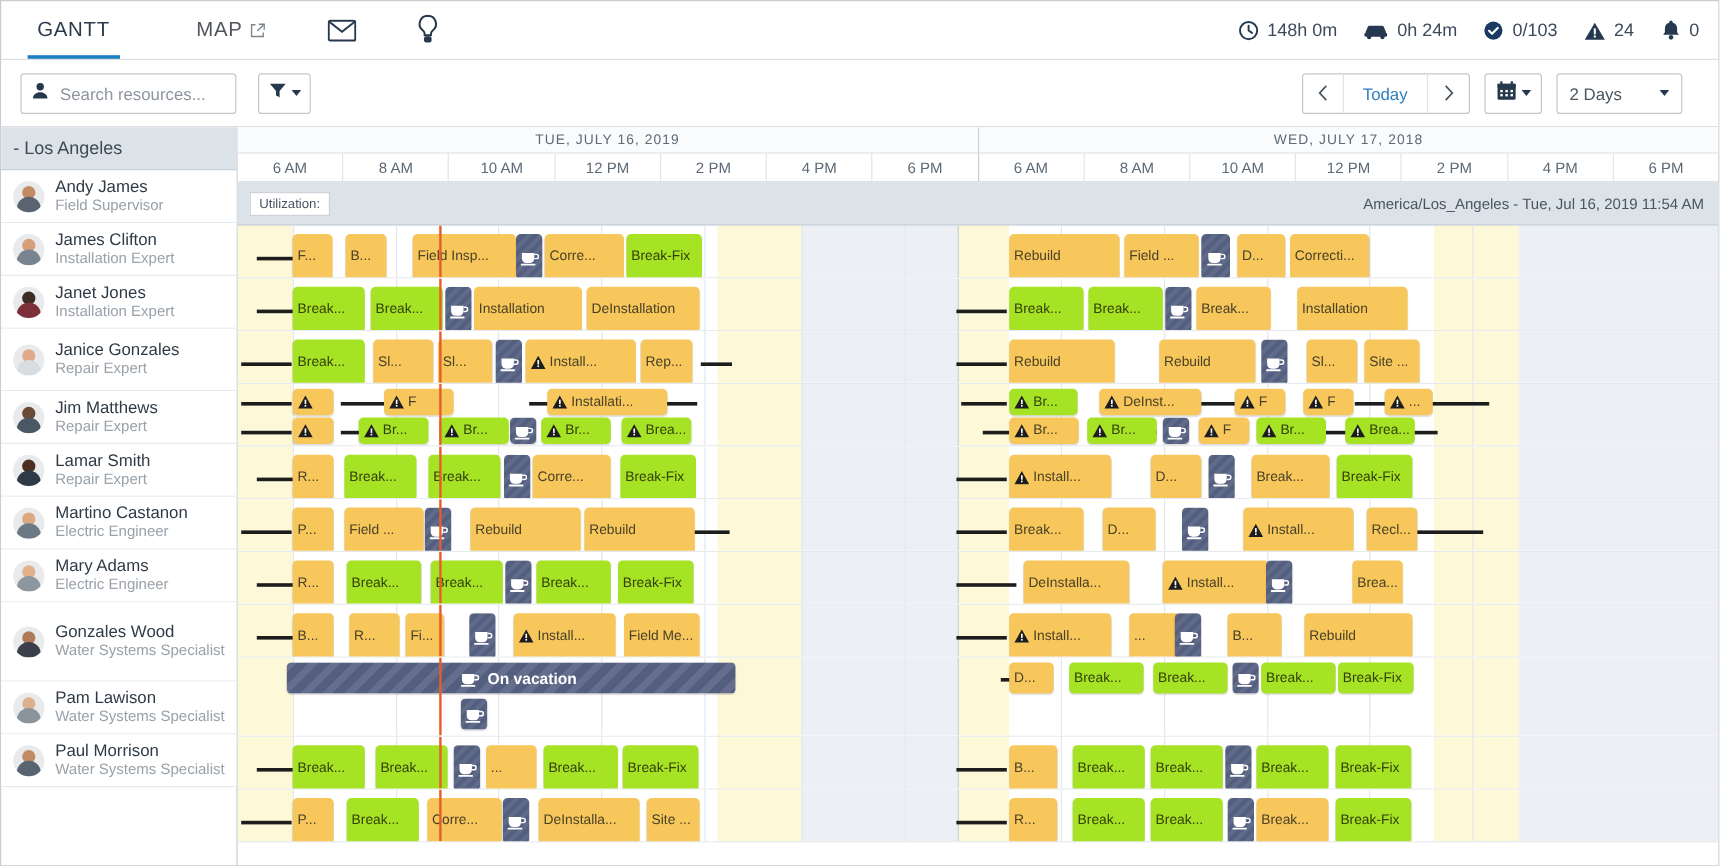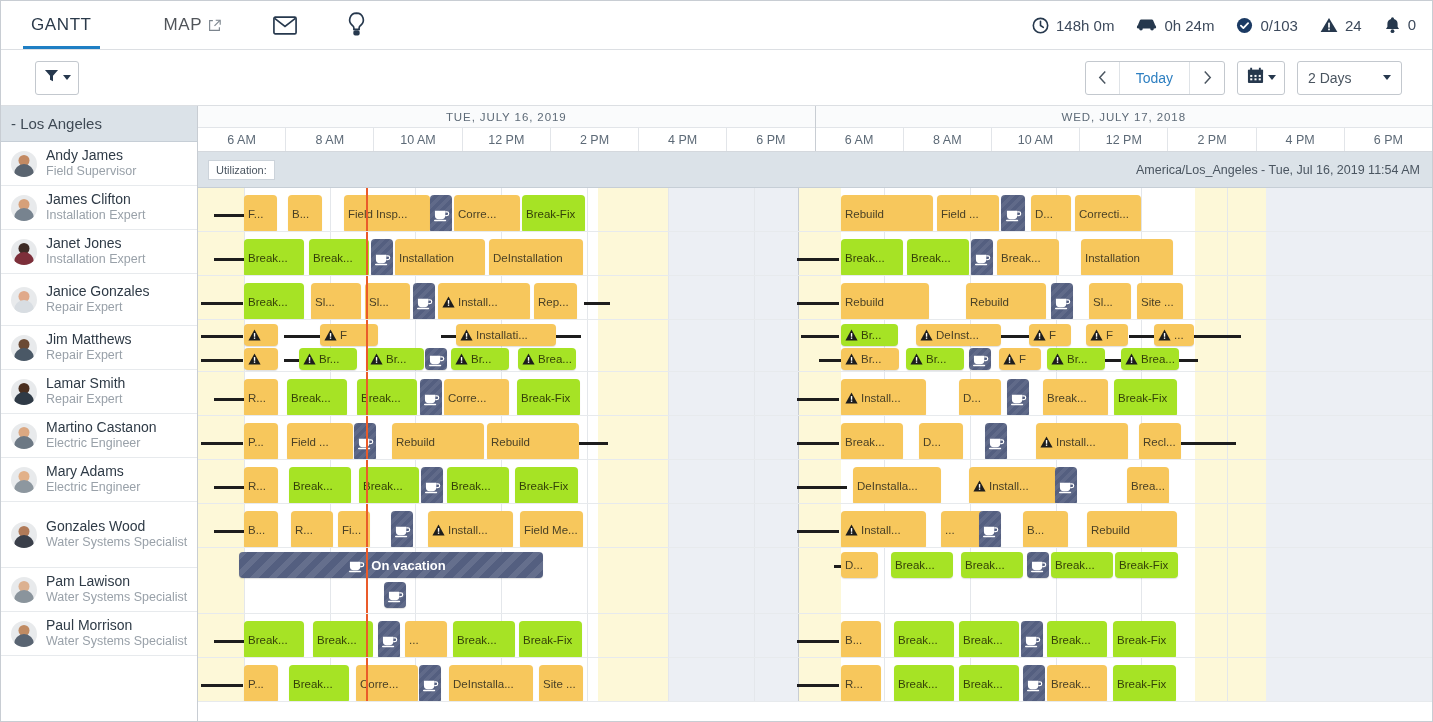--- a/index.html
+++ b/index.html
@@ -48,21 +48,21 @@
     padding: 0 10px; cursor:pointer;
   }
   .mail-btn { margin-left: 34px; }
   .bulb-btn { margin-left: 30px; }
 
   .statusbar {
     position:absolute; right:16px; top:0; height:48px;
     display:flex; align-items:center; gap:0px;
   }
   .stat {
-    display:flex; align-items:flex-start;
+    display:flex; align-items:flex-end;
     font-size:15px; color:#3d4a5c;
     margin-left:22px;
   }
   .stat svg { margin-right:7px; }
 
   
   .toolbar {
     height: 56px;
     display:flex; align-items:center;
     padding: 0 16px;
@@ -328,20 +328,29 @@
         <svg width="17" height="18" viewBox="0 0 18 19">
             <path d="M9 1.2a1.6 1.6 0 0 1 1.6 1.6v.3A5.4 5.4 0 0 1 14.4 8.2v3.2l1.5 2.4H2.1l1.5-2.4V8.2A5.4 5.4 0 0 1 7.4 3.1v-.3A1.6 1.6 0 0 1 9 1.2z" fill="#26384d"></path>
             <circle cx="9" cy="16" r="2" fill="#26384d"></circle>
           </svg>
         <span>0</span>
       </div>
     </div>
   </div>
 
   <div class="toolbar">
+    <div class="search-wrap">
+      <span>
+        <svg width="15" height="15" viewBox="0 0 16 16">
+            <circle cx="8" cy="4.6" r="3.3" fill="#26384d"></circle>
+            <path d="M1.6 15c0-3.6 2.9-5.6 6.4-5.6s6.4 2 6.4 5.6z" fill="#26384d"></path>
+          </svg>
+      </span>
+      <input type="text" placeholder="Search resources..." style="">
+    </div>
     <div class="filter-btn">
       <span>
         <svg width="15" height="15" viewBox="0 0 16 16">
             <path d="M1 2h14l-5.4 6.3V14L6.4 12.4V8.3z" fill="#26384d"></path>
           </svg>
       </span>
       <span class="caret"></span>
     </div>
 
 
@@ -1327,21 +1336,21 @@
               <div class="vline" style="left: 556px;"></div>
               <div class="vline major" style="left: 600px;"></div>
               <div class="vline" style="left: 686px;"></div>
               <div class="vline" style="left: 772px;"></div>
               <div class="vline" style="left: 858px;"></div>
               <div class="vline" style="left: 943px;"></div>
               <div class="vline" style="left: 1029px;"></div>
             </div>
             <div class="subrow" style="top: 4px; height: 26px;">
               <div class="travel" style="left: 636px; width: 22px; top: 13px;"></div>
-              <div class="bar vacation" style="left: 41px; width: 304px; top: 0px; height: 26px; padding-left: 16px;">
+              <div class="bar vacation" style="left: 41px; width: 374px; top: 0px; height: 26px; padding-left: 16px;">
                 <span style="margin-right:6px;display:inline-flex">
                   <svg class="cup" width="17" height="15" viewBox="0 0 18 16">
                     <path d="M2 4h11v5a4 4 0 0 1-4 4H6a4 4 0 0 1-4-4z" fill="#fff"></path>
                     <path d="M13 5.3h1.8a1.9 1.9 0 0 1 0 3.8H13" fill="none" stroke="#fff" stroke-width="1.3"></path>
                     <rect x="1" y="13.6" width="13" height="1.7" rx=".8" fill="#fff"></rect>
                   </svg>
                 </span>
                 <span>On vacation</span>
               </div>
               <div class="bar orange" style="left: 643px; width: 37px; top: 0px; height: 26px;">

